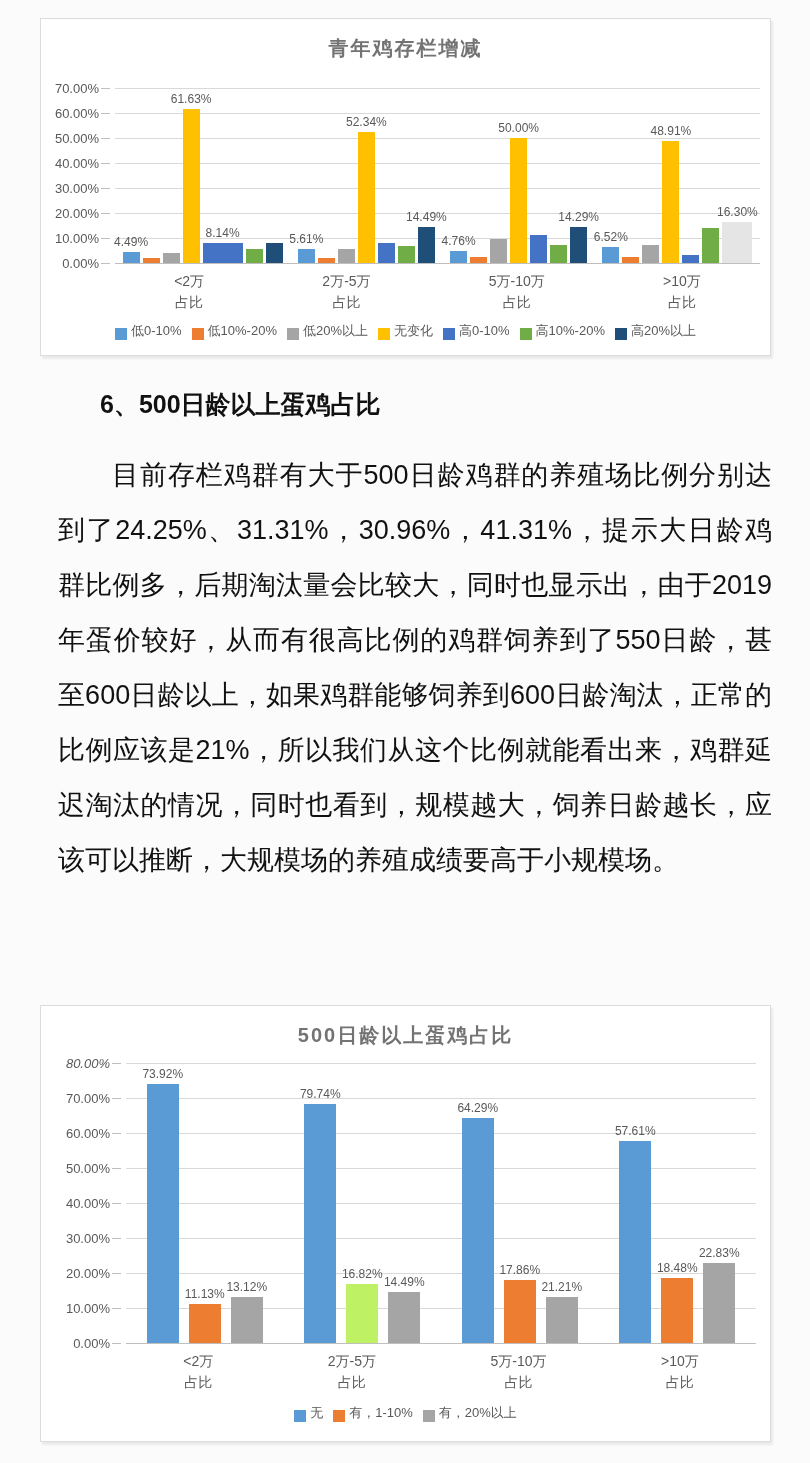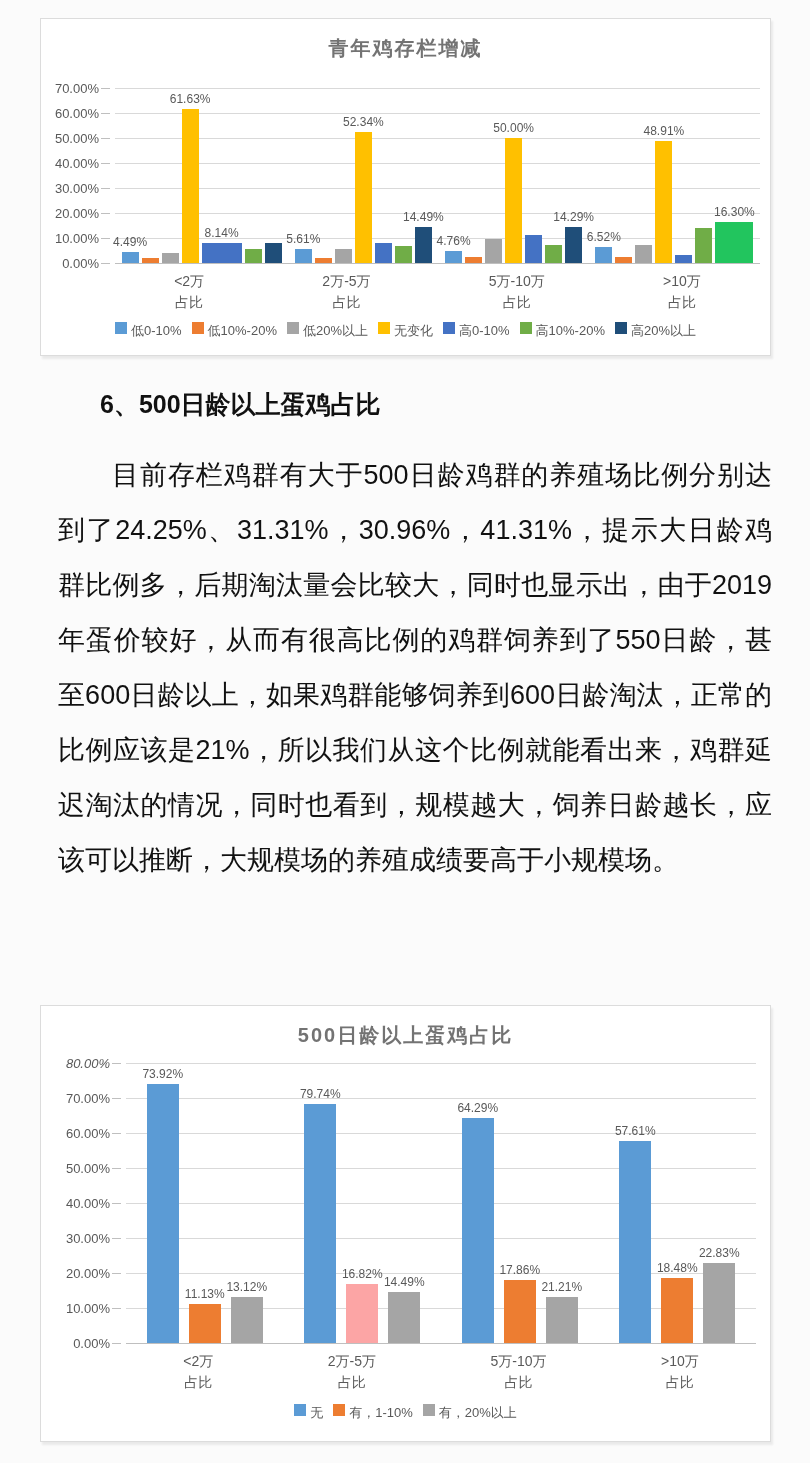--- a/index.html
+++ b/index.html
@@ -51,21 +51,21 @@
   .xrow {
     position:absolute; left:0; right:0;
     display:flex; justify-content:space-around;
   }
   .xlabel { text-align:center; font-size:14px; color:#595959; line-height:21px; }
   .legend {
     position:absolute; left:0; right:0;
     display:flex; justify-content:center; align-items:center;
     font-size:13px; color:#595959;
   }
-  .legend-item { display:flex; align-items:flex-start; margin:0 5px; }
+  .legend-item { display:flex; align-items:flex-end; margin:0 5px; }
   .legend-swatch { width:12px; height:12px; margin-right:4px; display:inline-block; }
 
   .heading {
     position:absolute; left:100px; top:388px;
     font-size:25px; font-weight:bold; color:#111;
   }
   .paragraph {
     position:absolute; left:58px; top:448px; width:714px;
     font-size:27px; line-height:55px; color:#111;
     text-align:justify; text-indent:2em;
@@ -152,21 +152,21 @@
           <div class="bar" style="width: 17px; height: 16px; background: rgb(91, 155, 213);">
             <div class="bar-label">6.52%</div>
           </div>
           <div class="bar" style="width: 17px; height: 6px; background: rgb(237, 125, 49);"></div>
           <div class="bar" style="width: 17px; height: 18px; background: rgb(165, 165, 165);"></div>
           <div class="bar" style="width: 17px; height: 122px; background: rgb(255, 192, 0);">
             <div class="bar-label">48.91%</div>
           </div>
           <div class="bar" style="width: 17px; height: 8px; background: rgb(68, 114, 196);"></div>
           <div class="bar" style="width: 17px; height: 35px; background: rgb(112, 173, 71);"></div>
-          <div class="bar" style="width: 38px; height: 41px; background: #22c55e;">
+          <div class="bar" style="width: 30px; height: 41px; background: #e5e5e5;">
             <div class="bar-label">16.30%</div>
           </div>
         </div>
       </div>
     </div>
     <div class="xrow" style="left: 74px; width: 645px; top: 252px;">
       <div class="xlabel">
         <div>&lt;2万</div>
         <div>占比</div>
       </div>
@@ -258,21 +258,21 @@
             <div class="bar-label">11.13%</div>
           </div>
           <div class="bar" style="width: 32px; height: 46px; background: rgb(165, 165, 165);">
             <div class="bar-label">13.12%</div>
           </div>
         </div>
         <div class="group" style="gap: 10px;">
           <div class="bar" style="width: 32px; height: 239px; background: rgb(91, 155, 213);">
             <div class="bar-label">79.74%</div>
           </div>
-          <div class="bar" style="width: 32px; height: 59px; background: #fca5a5;">
+          <div class="bar" style="width: 32px; height: 59px; background: #bef264;">
             <div class="bar-label">16.82%</div>
           </div>
           <div class="bar" style="width: 32px; height: 51px; background: rgb(165, 165, 165);">
             <div class="bar-label">14.49%</div>
           </div>
         </div>
         <div class="group" style="gap: 10px;">
           <div class="bar" style="width: 32px; height: 225px; background: rgb(91, 155, 213);">
             <div class="bar-label">64.29%</div>
           </div>

